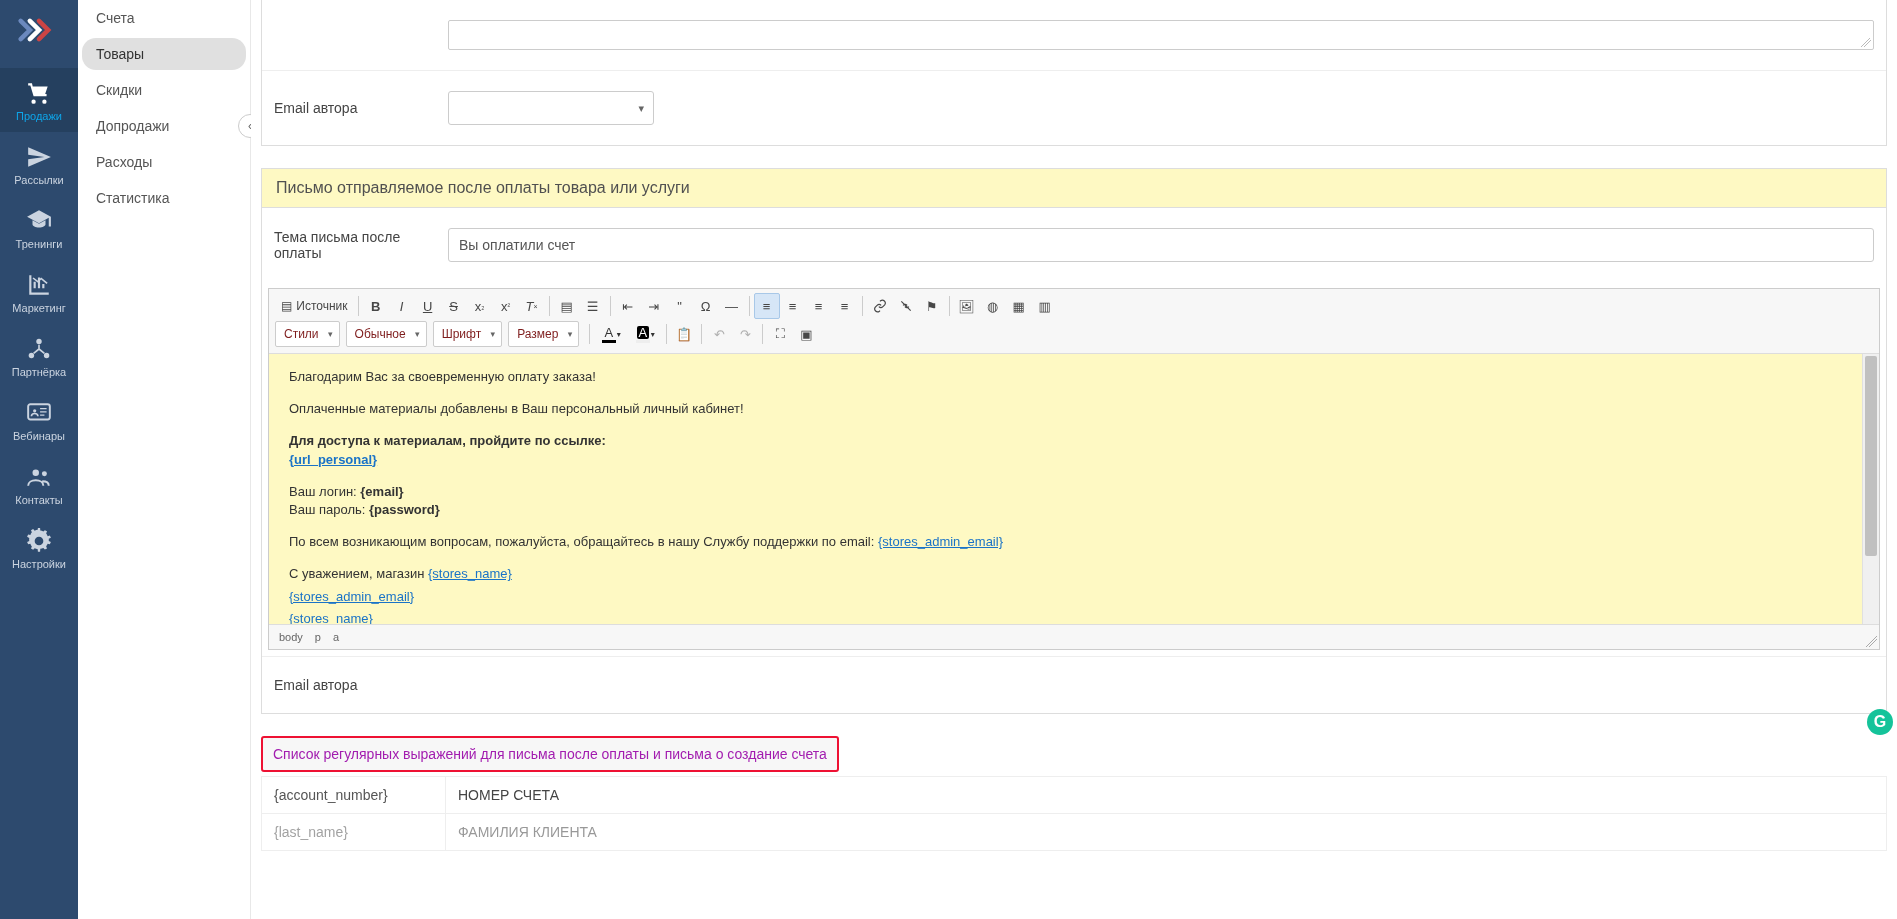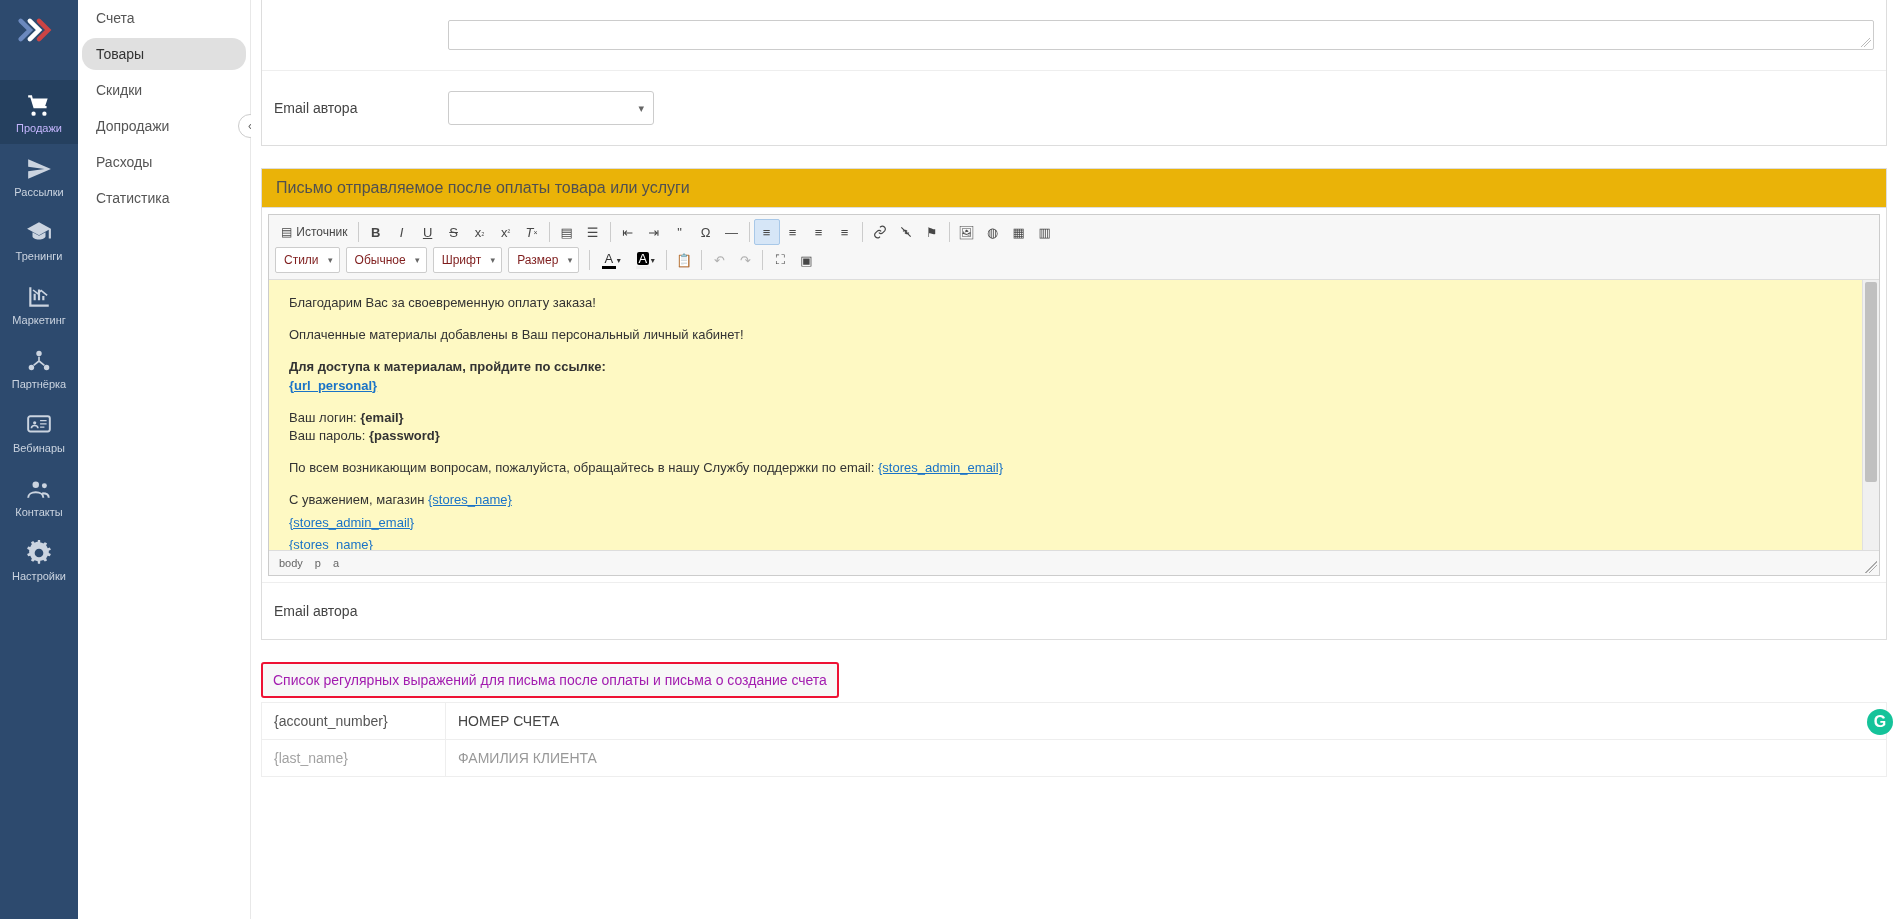--- a/index.html
+++ b/index.html
@@ -4,40 +4,40 @@
 <style>
 * { box-sizing: border-box; margin: 0; padding: 0; }
 body { font-family: "Segoe UI", Arial, sans-serif; font-size: 13px; color: #333; background: #fff; overflow: hidden; }
 .app { display: flex; height: 919px; width: 1897px; }
 
 
 .main-sidebar { width: 78px; background: #2d4a6e; display: flex; flex-direction: column; align-items: center; padding-top: 10px; flex-shrink: 0; color: #cbd4e0; }
 .logo { width: 48px; height: 40px; display: flex; align-items: center; justify-content: center; margin-bottom: 18px; }
 .nav-item { width: 78px; display: flex; flex-direction: column; align-items: center; padding: 12px 0 10px; cursor: pointer; }
 .nav-item svg, .nav-item .icon-glyph { width: 28px; height: 26px; display: flex; align-items: center; justify-content: center; font-size: 22px; color: #cbd4e0; }
-.nav-item.active { background: #25405f; color: #c4b5fd; margin-top: 12px; }
+.nav-item.active { background: #25405f; color: #0ea5e9; }
 .nav-item.active svg, .nav-item.active .icon-glyph { color: #fff; }
 .nav-label { font-size: 11px; margin-top: 4px; }
 
 
 .sub-sidebar { width: 173px; background: #fff; border-right: 1px solid #e8e8e8; flex-shrink: 0; position: relative; }
 .sub-item { padding: 10px 18px; font-size: 14px; color: #555; cursor: pointer; }
 .sub-item.active { background: #e0e0e0; border-radius: 14px; margin: 2px 4px; padding: 8px 14px; color: #333; }
 .collapse-btn { position: absolute; right: -12px; top: 114px; width: 24px; height: 24px; border-radius: 50%; background: #fff; border: 1px solid #ccc; display: flex; align-items: center; justify-content: center; cursor: pointer; font-size: 12px; color: #666; }
 
 
 .content { flex: 1; background: #fff; overflow-y: auto; padding: 0 10px 40px 10px; position: relative; }
 
 
 .grammarly { position: absolute; right: 4px; bottom: 184px; width: 26px; height: 26px; border-radius: 50%; background: #15c39a; display: flex; align-items: center; justify-content: center; color: #fff; font-weight: bold; font-size: 16px; }
 
 
 .panel { border: 1px solid #ddd; margin-bottom: 22px; background: #fff; }
 .panel-top { border-top: none; margin-top: 0; }
-.panel-header { background: #eab308; padding: 10px 14px; font-size: 16px; font-weight: 400; color: #505050; border-bottom: 1px solid #ddd; }
+.panel-header { background: #fef9c3; padding: 10px 14px; font-size: 16px; font-weight: 400; color: #505050; border-bottom: 1px solid #ddd; }
 .panel-body { padding: 0; }
 .form-row { display: flex; border-top: 1px solid #eee; padding: 20px 12px; align-items: center; }
 .form-row:first-child { border-top: none; }
 .form-label { width: 174px; font-size: 14px; color: #444; }
 .form-control { flex: 1; }
 input[type=text].field { width: 100%; height: 34px; border: 1px solid #ccc; border-radius: 3px; padding: 0 10px; font-size: 14px; color: #555; }
 select.field, .select-like { height: 34px; border: 1px solid #ccc; border-radius: 3px; padding: 0 28px 0 10px; font-size: 14px; color: #555; background: #fff; appearance: none; position: relative; display: inline-flex; align-items: center; min-width: 206px; }
 .select-wrap { position: relative; display: inline-block; }
 .select-wrap::after { content: "▾"; position: absolute; right: 10px; top: 50%; transform: translateY(-50%); font-size: 11px; color: #666; pointer-events: none; }
 .textarea-ghost { height: 30px; border: 1px solid #ccc; border-radius: 2px; width: 100%; position: relative; background: #fff; }
@@ -190,20 +190,26 @@
               <span class="select-like">&nbsp;</span>
             </span>
           </div>
         </div>
       </div>
     </div>
 
     <div class="panel">
       <div class="panel-header">Письмо отправляемое после оплаты товара или услуги</div>
       <div class="panel-body">
+        <div class="form-row">
+          <div class="form-label">Тема письма после оплаты</div>
+          <div class="form-control">
+            <input type="text" class="field" value="Вы оплатили счет" style="">
+          </div>
+        </div>
 
         <div class="ck-wrap">
           <div class="ck-toolbar">
             <div class="ck-row">
               <span class="ck-src-btn">
                 <span>▤</span>
                 <span>Источник</span>
               </span>
               <span class="ck-sep"></span>
               <span class="ck-btn">

